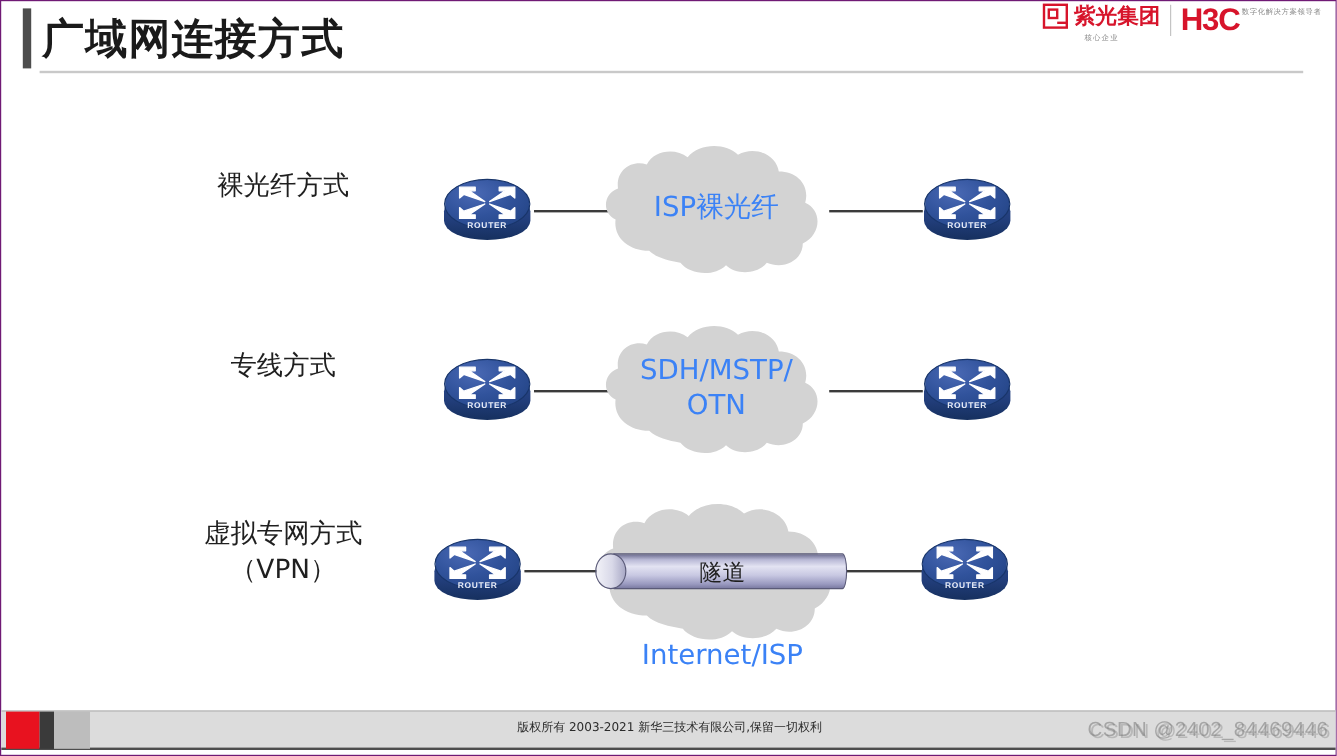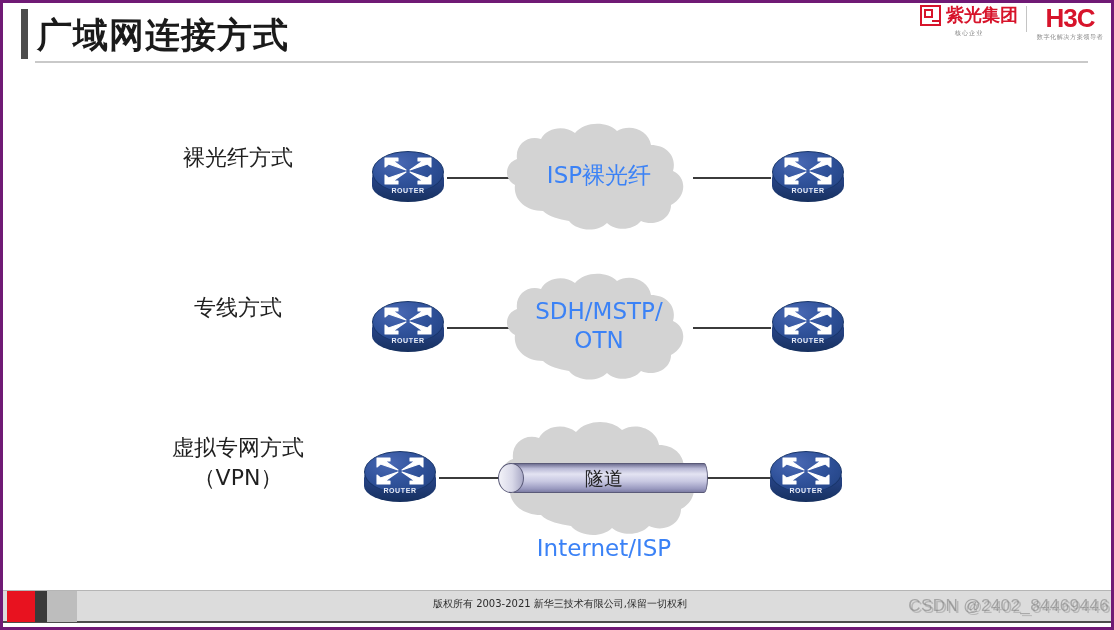--- a/index.html
+++ b/index.html
@@ -8,21 +8,21 @@
     background: #ffffff;
     font-family: "Liberation Sans", "DejaVu Sans", sans-serif;
   }
   #slide {
     position: relative;
     width: 1114px;
     height: 630px;
     background: #ffffff;
     overflow: hidden;
     box-sizing: border-box;
-    border: 3px solid #701a75;
+    border: 1px solid #701a75;
     text-decoration: underline;
   }
 
   
   #header {
     position: absolute;
     left: 0; top: 0;
     width: 1114px;
     height: 68px;
   }
@@ -105,22 +105,20 @@
     transform: scale(0.95);
   }
   .logo-divider {
     width: 1px;
     height: 26px;
     background: #c4c4c4;
     margin: 1px 8px 0 1px;
   }
   .logo-right {
     display: flex;
-    flex-direction: column;
-    align-items: center;
   }
   .logo-h3c {
     font-size: 26px;
     font-weight: bold;
     color: #d7142b;
     line-height: 26px;
     letter-spacing: -1px;
     font-family: "Liberation Sans", sans-serif;
   }
   .logo-sub2 {

